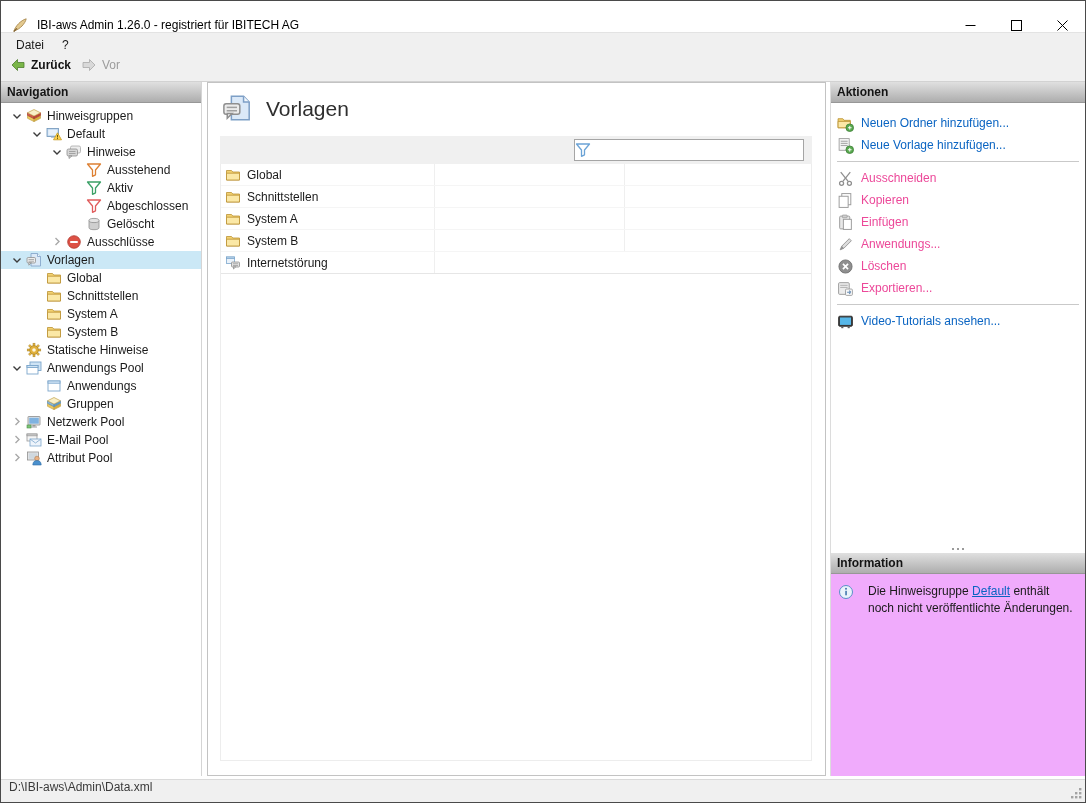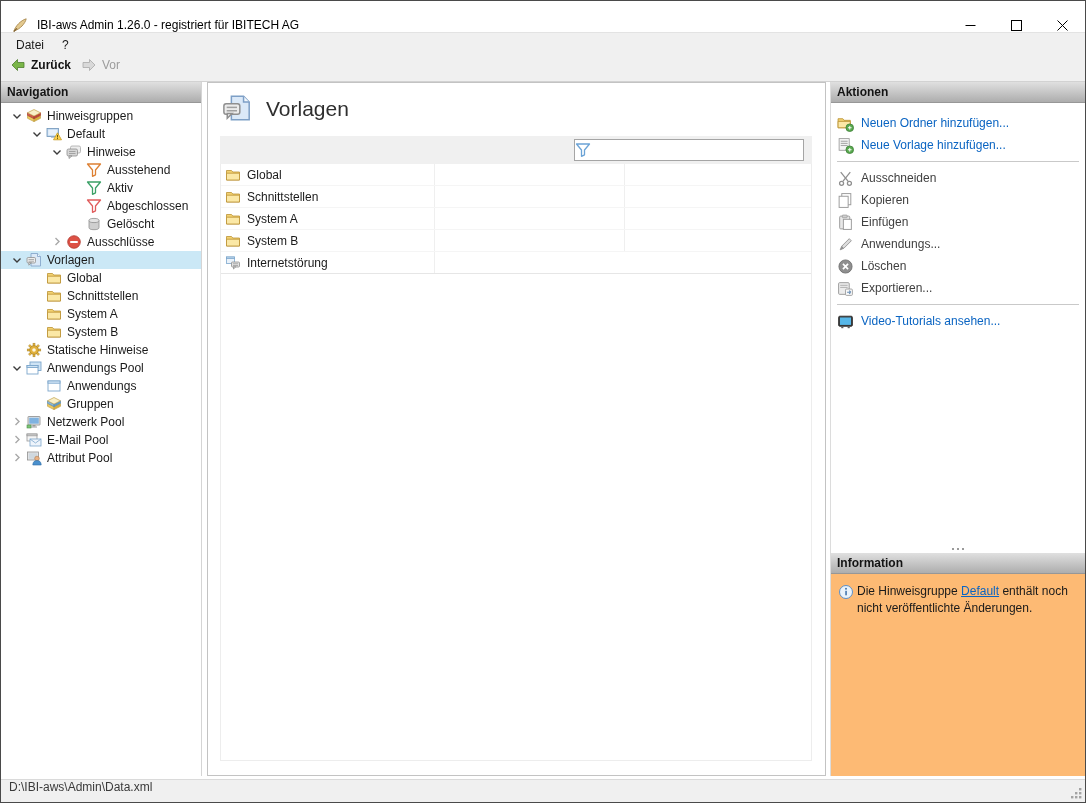--- a/index.html
+++ b/index.html
@@ -60,27 +60,27 @@
   .cname{width:190px;border-right:1px solid #efefef;padding-left:2px}
   .cid{width:190px;border-right:1px solid #efefef;padding-left:11px}
   .cnotiz{flex:1;padding-left:11px}
   .sort{margin-left:auto;margin-right:8px;width:10px;height:10px}
 
   
   .right-panel{position:absolute;left:829px;right:0;top:81px;height:694px;background:#fff;border-left:1px solid #dcdcdc;box-sizing:border-box}
   .actions-list{padding:9px 4px 0 6px}
   .action-item{display:flex;align-items:center;height:22px;gap:7px}
   .aicon{width:17px;height:17px;flex:0 0 17px;display:flex;align-items:center;justify-content:center}
-  .alabel{color:#404040}
+  .alabel{color:#ec4899}
   .alabel.link{color:#0a64c2}
   .action-sep{border-top:1px solid #c9c9c9;margin:5px 2px 5px 0}
   .vsplit{position:absolute;left:0;right:0;top:462px;height:9px;display:flex;align-items:center;justify-content:center;background:#fff}
   .dots{width:2px;height:2px;background:#9a9a9a;box-shadow:5px 0 #9a9a9a,10px 0 #9a9a9a;margin-right:10px}
   .info-header{position:absolute;left:0;right:0;top:471px}
-  .info-body{position:absolute;left:0;right:0;top:492px;bottom:0;background:#fdba74;padding:9px 8px 0 7px;box-sizing:border-box;display:flex;gap:3px}
+  .info-body{position:absolute;left:0;right:0;top:492px;bottom:0;background:#f0abfc;padding:9px 8px 0 7px;box-sizing:border-box;display:flex;gap:14px}
   .iicon{width:16px;height:16px;flex:0 0 16px;margin-top:1px}
   .itext{line-height:1.45;color:#1a1a1a}
   .ilink{color:#0a64c2;text-decoration:underline;cursor:pointer}
 
   
   .statusbar{position:absolute;left:0;right:0;bottom:0;height:23px;background:#f0f0f0;border-top:1px solid #dadada;display:flex;align-items:flex-start;padding-left:8px;box-sizing:border-box;color:#3a3a3a}
   .grip{position:absolute;right:2px;bottom:2px;width:13px;height:13px}
 </style>
 </head>
 <body>

